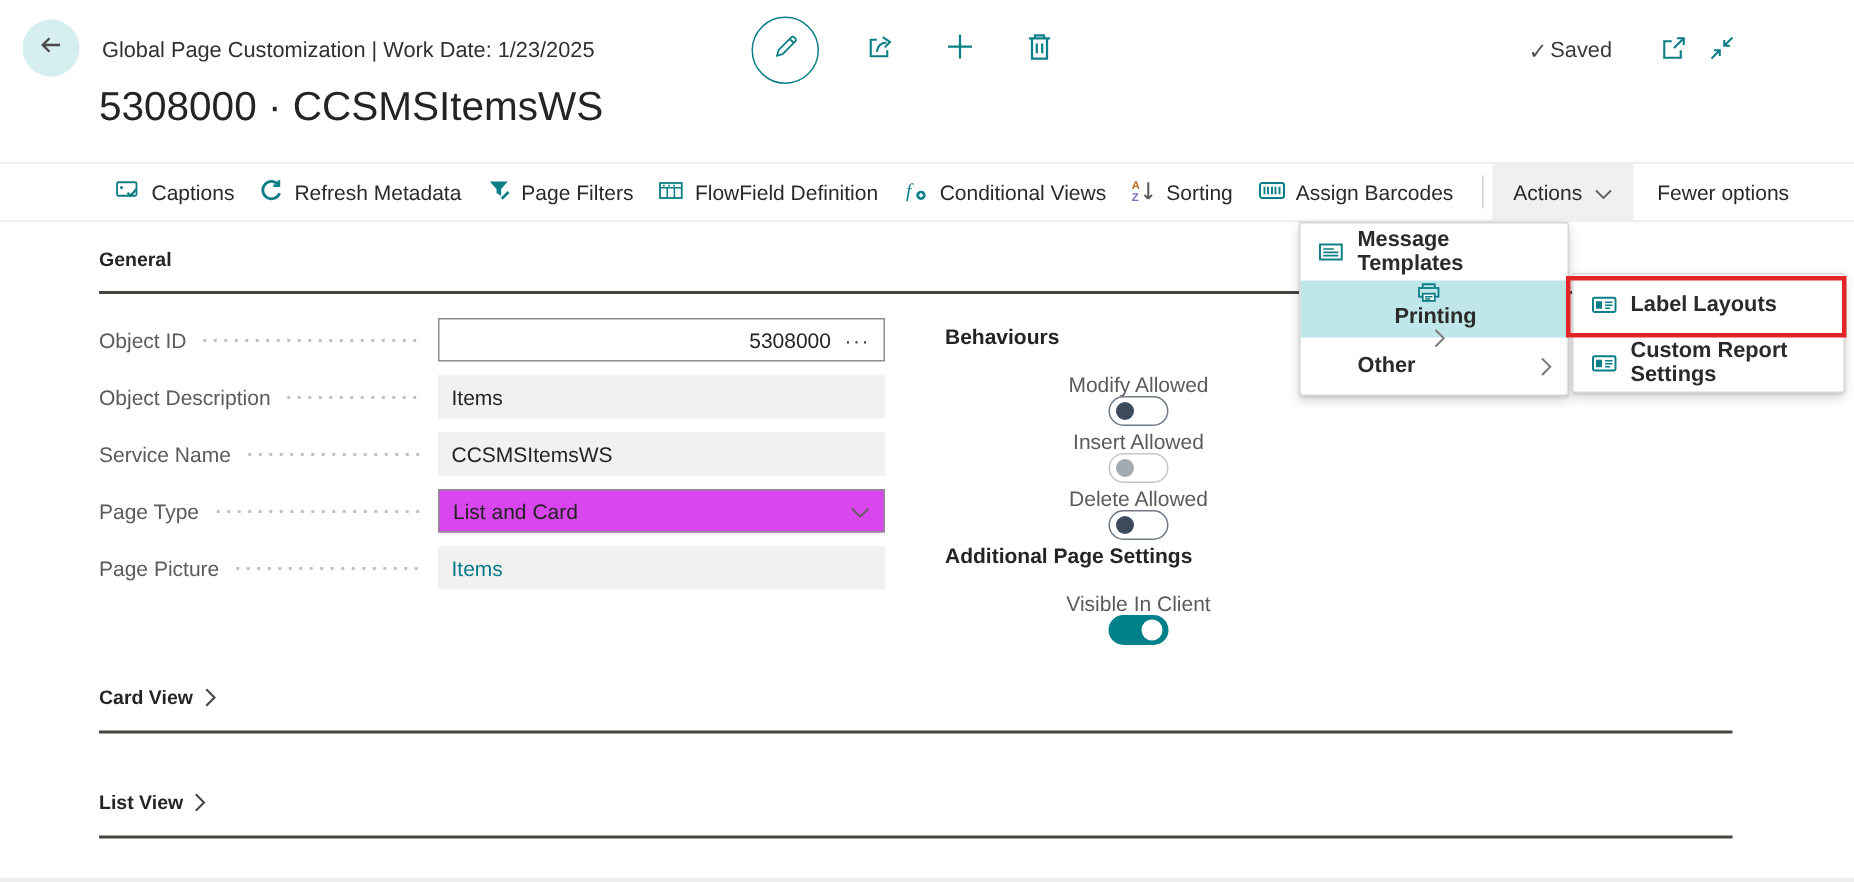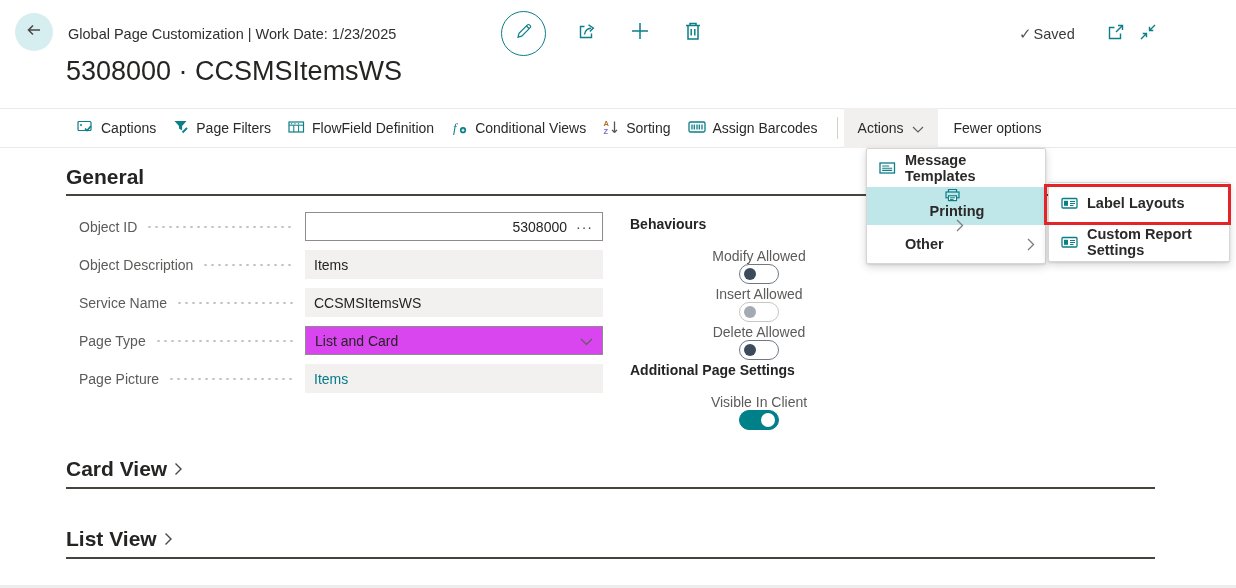--- a/index.html
+++ b/index.html
@@ -31,26 +31,26 @@
   
   .toolbar{ position:absolute; left:0; top:108px; width:1236px; height:40px;
     border-top:1px solid #ebe9e7; border-bottom:1px solid #ebe9e7;
     display:flex; align-items:center; padding-left:77px; font-size:14px; color:#2b2a29; }
   .tb-item{ display:flex; align-items:center; gap:7px; margin-right:17px; white-space:nowrap; height:40px; }
   .tb-sep{ width:1px; height:22px; background:#d2d0ce; margin:0 6px 0 2px; }
   .tb-actions{ display:flex; align-items:center; gap:8px; height:40px; padding:0 14px; background:#f1f0ef; }
   .tb-fewer{ padding:0 16px; height:40px; display:flex; align-items:center; }
 
   
-  .sec-heading{ position:absolute; left:66px; font-size:21px; font-weight:700; color:#252423; display:flex; align-items:center; }
+  .sec-heading{ position:absolute; left:66px; font-size:13px; font-weight:700; color:#252423; display:flex; align-items:center; }
   .h-general{ top:165px; }
   .rule{ position:absolute; left:66px; background:#45443f; }
   .rule-general{ top:194px; width:1102px; height:2px; }
 
-  .fields{ position:absolute; left:66px; top:212px; width:524px;margin-left:13px; }
+  .fields{ position:absolute; left:66px; top:212px; width:524px; }
   .frow{ display:flex; align-items:center; height:29px; margin-bottom:9px; }
   .flabel{ font-size:14px; color:#5d5b59; white-space:nowrap; }
   .leader{ flex:1; height:2px; align-self:center; margin:0 10px 0 9px;
     background-image: radial-gradient(circle, #c3c1bd 1px, transparent 1.35px);
     background-size:7px 2px; background-repeat:repeat-x; background-position:0 50%; }
   .ctl{ width:298px; flex:none; height:29px; display:flex; align-items:center; font-size:14px; padding:0 9px; }
   .ctl-input{ border:1px solid #8f8d8b; background:#fff; justify-content:flex-end; }
   .assist{ margin-left:9px; color:#444240; letter-spacing:1px; cursor:pointer; }
   .ctl-ro{ background:#f2f1f0; color:#252423; }
   .ctl-dd{ border:1px solid #8f8d8b; background:#d946ef; justify-content:space-between; }
@@ -175,20 +175,29 @@
       <svg width="17" height="16" viewBox="0 0 17 16">
           <rect x="1" y="2.5" width="13" height="9" rx="1" fill="none" stroke="#0b7e87" stroke-width="1.2"></rect>
           <circle cx="4" cy="6" r="1" fill="#0b7e87"></circle>
           <path d="M8 9.5l2 2 4-4.5" fill="none" stroke="#0b7e87" stroke-width="1.6"></path>
         </svg>
     </span>
     <span>Captions</span>
   </button>
   <button class="tb-item">
     <span>
+      <svg width="16" height="16" viewBox="0 0 16 16" fill="none">
+          <path d="M13.4 9.8A5.8 5.8 0 1 1 12.4 4" stroke="#0b7e87" stroke-width="1.8"></path>
+          <path d="M12.9 1.2v3.6H9.3" stroke="#0b7e87" stroke-width="1.8"></path>
+        </svg>
+    </span>
+    <span>Refresh Metadata</span>
+  </button>
+  <button class="tb-item">
+    <span>
       <svg width="16" height="16" viewBox="0 0 16 16">
           <path d="M1.5 2h12l-4.4 5v4.6L6 9.6V7z" fill="#0b7e87"></path>
           <path d="M9.5 13.5 14 9" stroke="#0b7e87" stroke-width="1.8"></path>
         </svg>
     </span>
     <span>Page Filters</span>
   </button>
   <button class="tb-item">
     <span>
       <svg width="17" height="16" viewBox="0 0 17 16" fill="none" stroke="#0b7e87">

